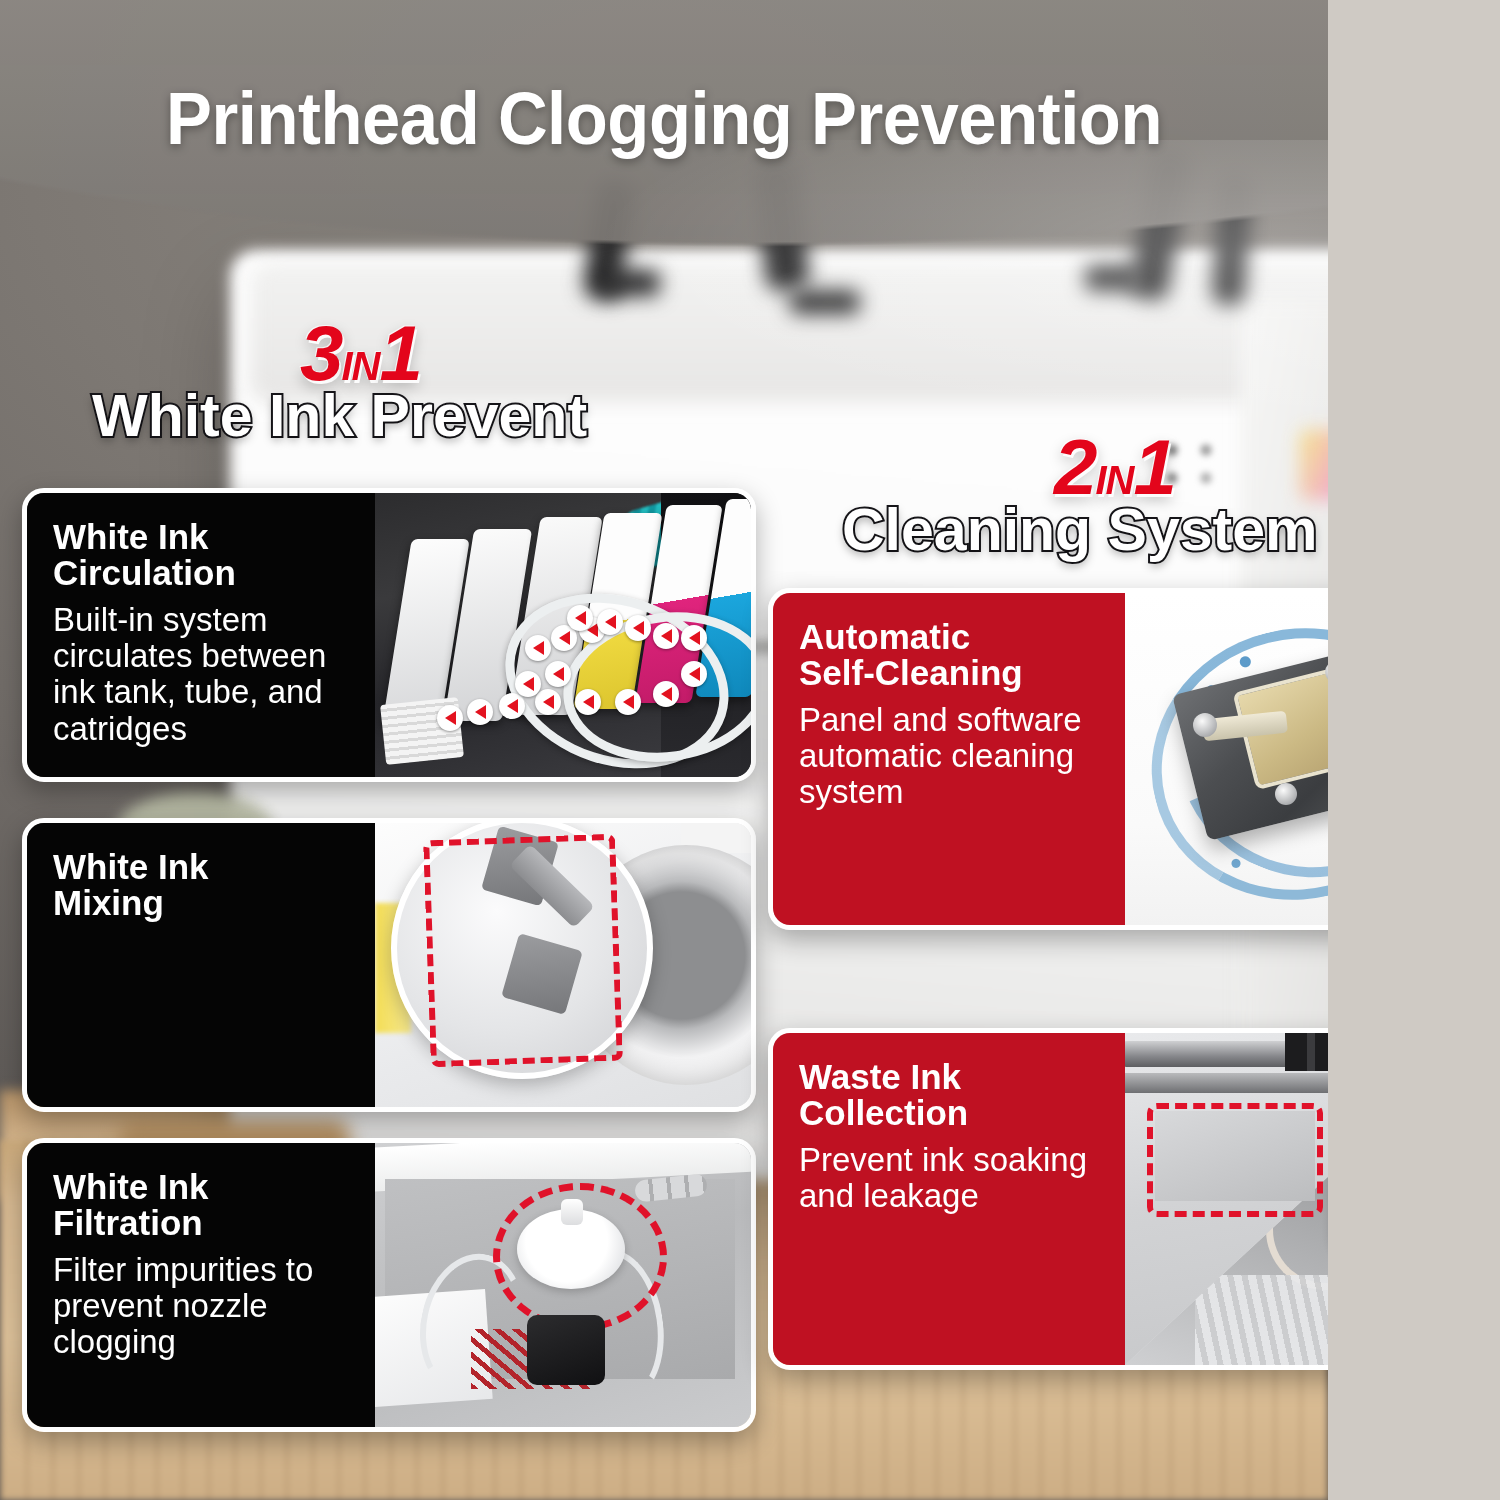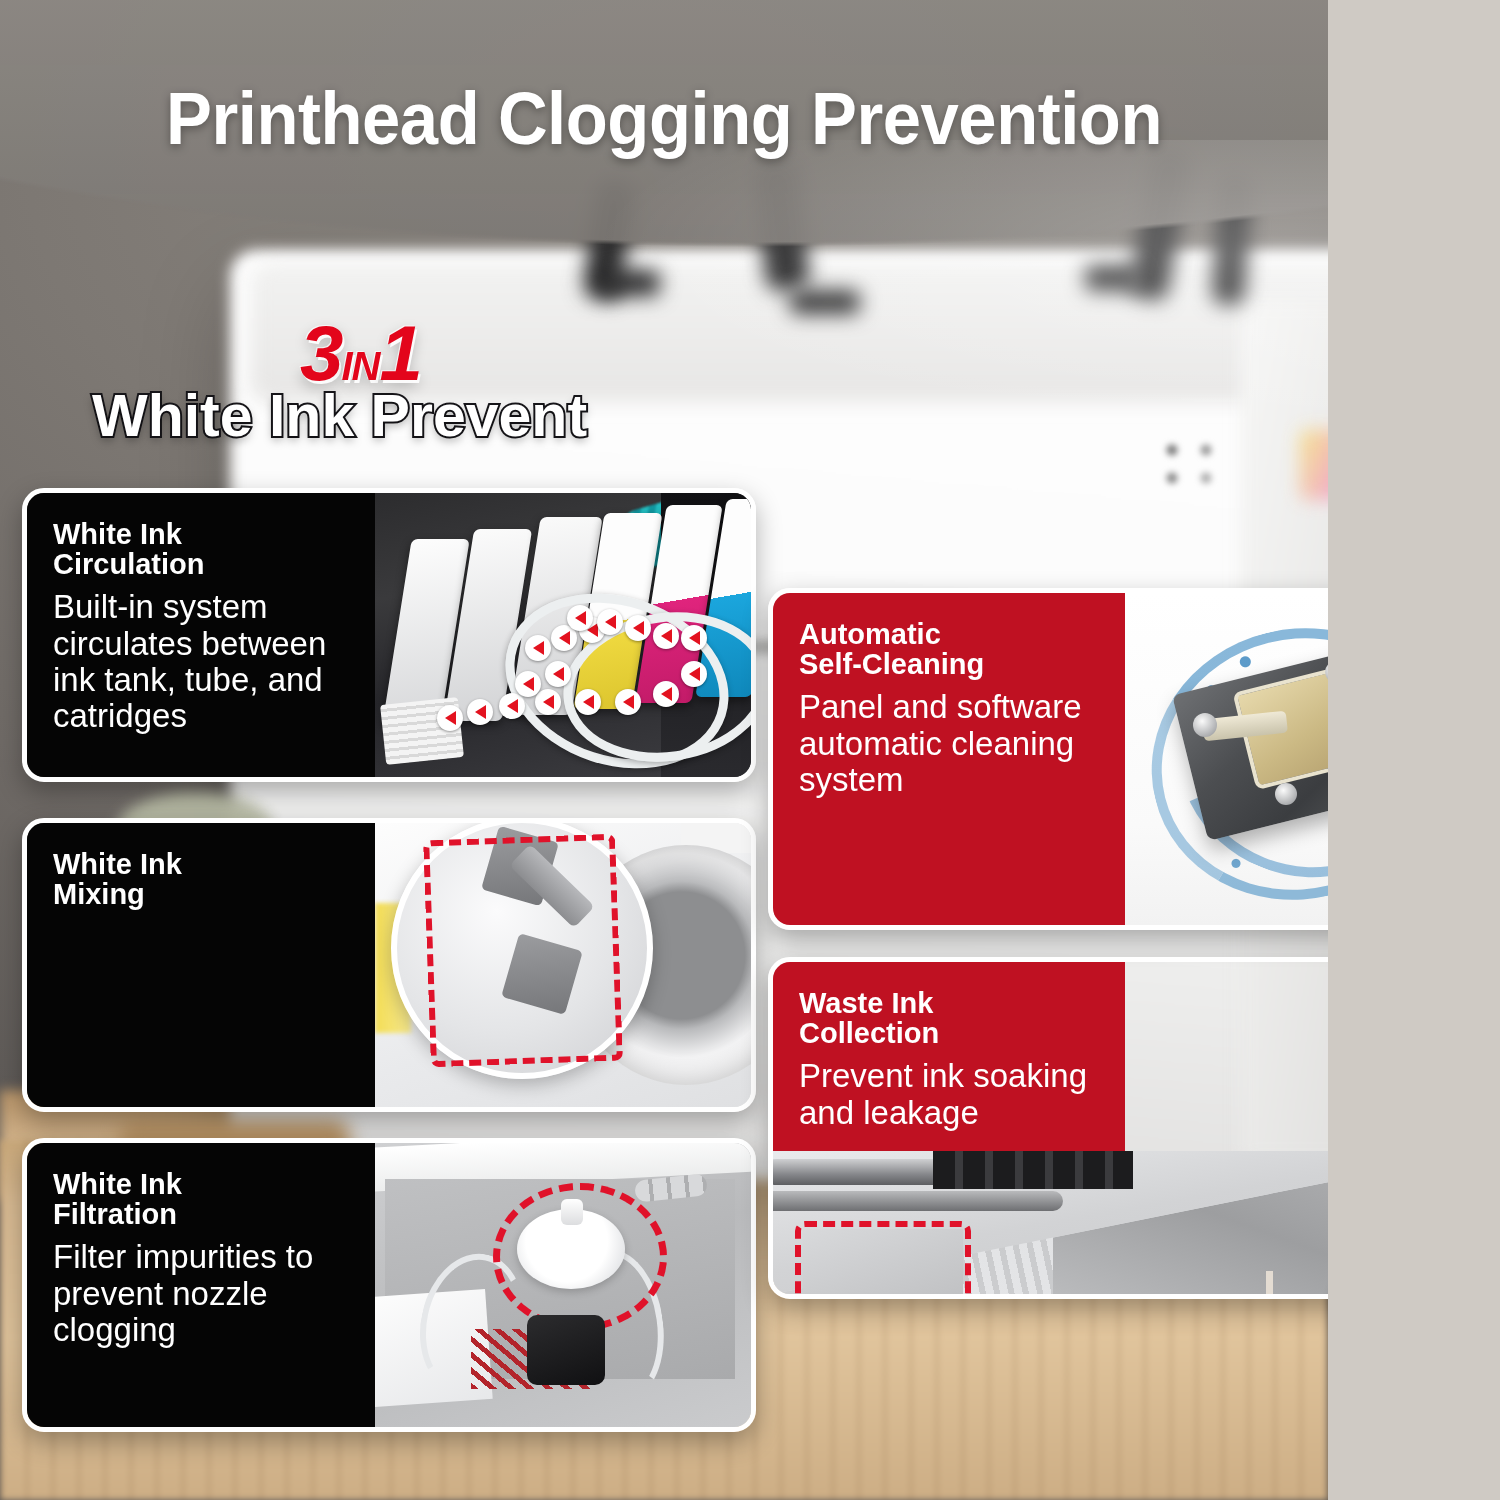--- a/index.html
+++ b/index.html
@@ -103,36 +103,36 @@
   #sec-white .badge{margin-left:208px;}
   #sec-white .hd{margin-top:-6px;}
   #sec-clean{left:842px;top:432px;}
   #sec-clean .badge{margin-left:212px;}
   #sec-clean .hd{margin-top:-6px;}
 
   
   .card{position:absolute;border-radius:22px;overflow:hidden;display:flex;
     border:5px solid #ffffff;box-shadow:0 10px 26px rgba(0,0,0,.30);}
   .card .txt{flex:0 0 auto;padding:26px 22px 20px 26px;box-sizing:border-box;}
-  .card .txt h3{margin:0 0 10px 0;font-size:29px;font-weight:700;line-height:1.04;color:#fff;white-space:pre-line;}
+  .card .txt h3{margin:0 0 10px 0;font-size:35px;font-weight:700;line-height:1.04;color:#fff;white-space:pre-line;}
   .card .txt p{margin:0;font-size:33px;font-weight:400;line-height:1.10;color:#fff;}
   .card.black .txt{background:#050505;}
   .card.red .txt{background:#bf1122;}
   .card .pic{flex:1 1 auto;position:relative;overflow:hidden;background:#e9e9e9;}
 
   
   #card-circ{left:22px;top:488px;width:724px;height:284px;}
   #card-circ .txt{width:348px;}
   #card-mix{left:22px;top:818px;width:724px;height:284px;}
   #card-mix .txt{width:348px;}
   #card-filt{left:22px;top:1138px;width:724px;height:284px;}
   #card-filt .txt{width:348px;}
   #card-auto{left:768px;top:588px;width:710px;height:332px;}
   #card-auto .txt{width:352px;}
-  #card-waste{left:768px;top:957px;width:710px;height:332px;flex-direction:column;}
+  #card-waste{left:768px;top:1028px;width:710px;height:332px;}
   #card-waste .txt{width:352px;}
 
   
   .pic-cart{position:absolute;inset:0;
     background:
       linear-gradient(165deg,#2c2c2e 0%,#3a3a3c 28%,#26262a 55%,#3f3f43 100%);}
   .pic-cart .cart{position:absolute;border-radius:6px;transform:skewX(-9deg);
     box-shadow:0 4px 10px rgba(0,0,0,.45);}
   .c-w1{left:22px;top:46px;width:58px;height:186px;background:linear-gradient(170deg,#fdfdfd,#d6d7d9);}
   .c-w2{left:84px;top:36px;width:58px;height:192px;background:linear-gradient(170deg,#fbfbfb,#d2d3d5);}
@@ -293,20 +293,24 @@
     <div class="band-fill"></div>
     <div class="band-gloss"></div>
   </div>
   <div class="title">Printhead Clogging Prevention</div>
 
   <div class="sec" id="sec-white">
     <div class="badge"><span>3</span><span class="in">IN</span><span>1</span></div>
     <div class="hd">White Ink Prevent</div>
   </div>
 
+  <div class="sec" id="sec-clean">
+    <div class="badge"><span>2</span><span class="in">IN</span><span>1</span></div>
+    <div class="hd">Cleaning System</div>
+  </div>
 
   <div class="card black" id="card-circ">
     <div class="txt">
       <h3>White Ink
 Circulation</h3>
       <p>Built-in system circulates between ink tank, tube, and catridges</p>
     </div>
     <div class="pic">
       <div class="pic-cart">
         <div class="teal"></div>

